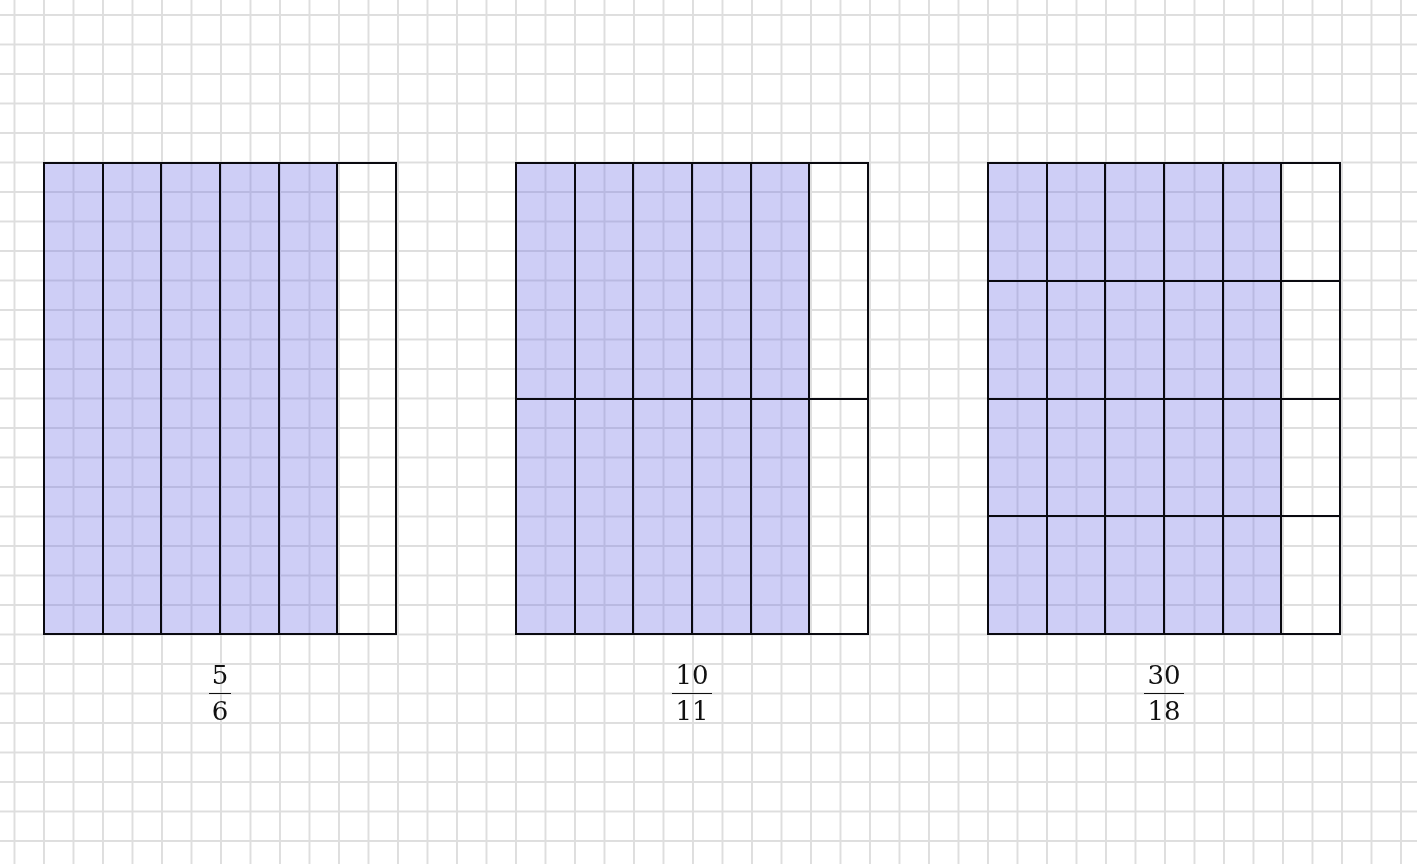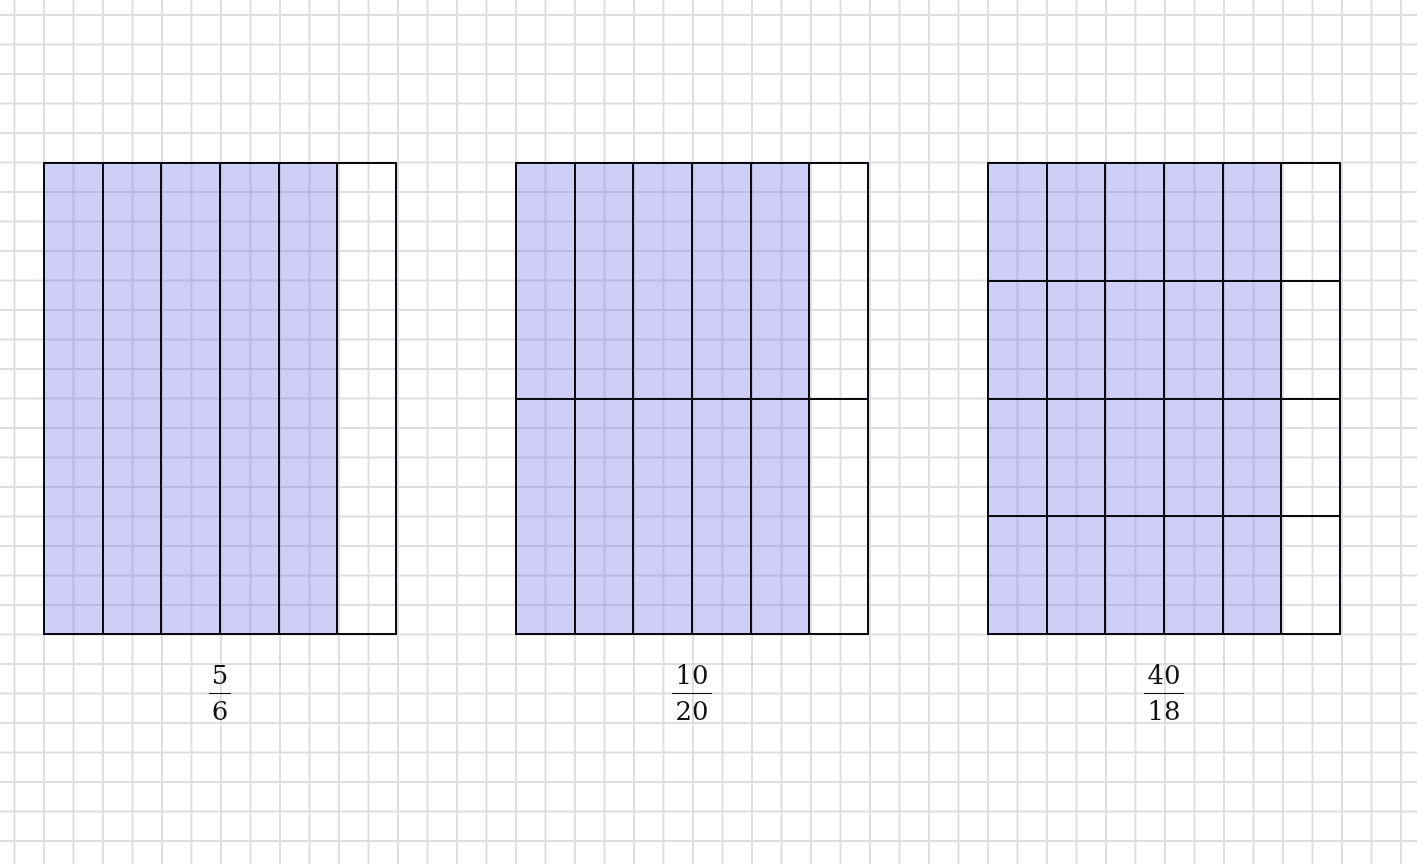--- a/index.html
+++ b/index.html
@@ -107,21 +107,21 @@
         <div class="cell shaded"></div>
         <div class="cell shaded"></div>
         <div class="cell shaded"></div>
         <div class="cell shaded"></div>
         <div class="cell shaded"></div>
         <div class="cell"></div>
       </div>
     <div class="label-wrap">
       <span class="fraction">
         <span class="num">10</span>
-        <span class="den">20</span>
+        <span class="den">11</span>
       </span>
     </div>
   </section>
 
   <section class="figure f2">
     <div class="rect" style="grid-template-columns: repeat(6, 1fr); grid-template-rows: repeat(4, 1fr);">
         <div class="cell shaded"></div>
         <div class="cell shaded"></div>
         <div class="cell shaded"></div>
         <div class="cell shaded"></div>
@@ -141,19 +141,19 @@
         <div class="cell"></div>
         <div class="cell shaded"></div>
         <div class="cell shaded"></div>
         <div class="cell shaded"></div>
         <div class="cell shaded"></div>
         <div class="cell shaded"></div>
         <div class="cell"></div>
       </div>
     <div class="label-wrap">
       <span class="fraction">
-        <span class="num">40</span>
+        <span class="num">30</span>
         <span class="den">18</span>
       </span>
     </div>
   </section>
 
 </div>
 
 </body></html>

